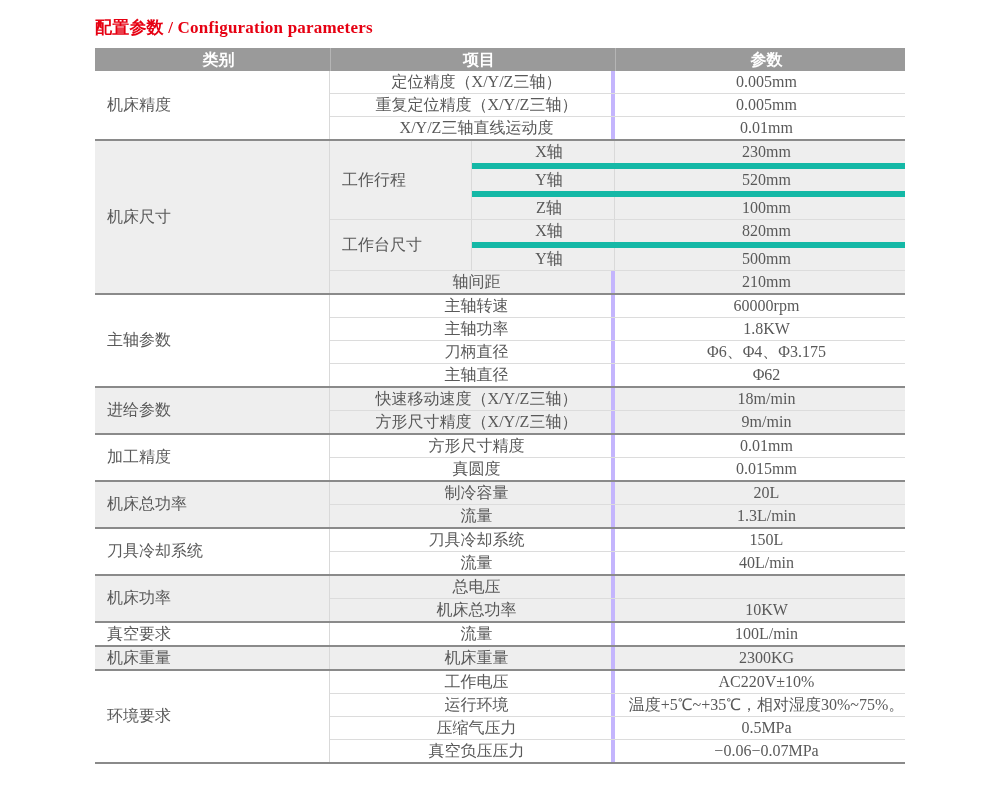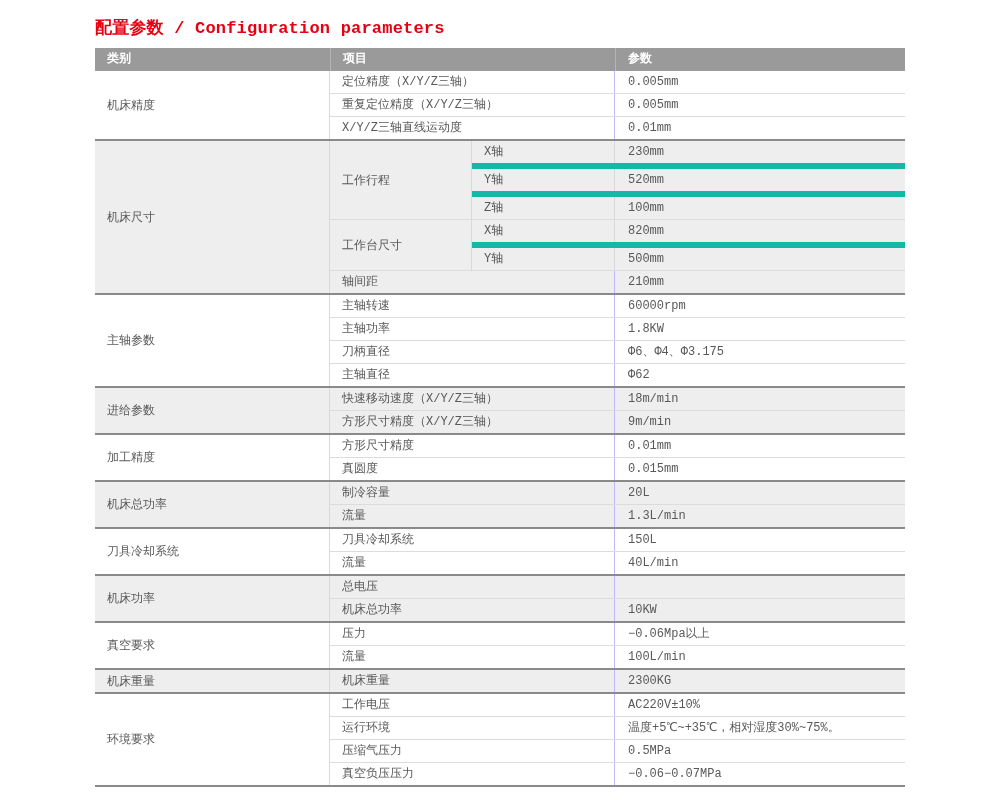--- a/index.html
+++ b/index.html
@@ -1,29 +1,30 @@
 <!DOCTYPE html>
 <html><head>
 <meta charset="utf-8">
 <style>
   html,body { margin:0; padding:0; background:#ffffff; }
   .page {
     position:relative; width:1000px; height:800px; overflow:hidden;
     background:#ffffff;
-    font-family:Liberation Mono, monospace;
+    font-family:Liberation Serif, serif;
   }
   .title {
     position:absolute; left:95px; top:16px; margin:0;
     font-size:17px; font-weight:bold; color:#e60012;
     letter-spacing:0.2px;
   }
   .cfg-table {
     position:absolute; left:95px; top:48px; width:810px;
-    font-size:12px; color:#595959;
+    font-size:16px; color:#595959;
     border-bottom:2px solid #8a8a8a;
+    text-align:center;
   }
   .thead {
     display:flex; height:23px; line-height:23px;
     background:#9a9a9a; color:#ffffff; font-weight:bold;
   }
   .th { box-sizing:border-box; padding-left:12px; }
   .th + .th { border-left:1px solid #b5b5b5; }
   .col-cat { width:235px; }
   .col-item { width:285px; }
   .col-val { width:290px; }
@@ -36,21 +37,21 @@
     box-sizing:border-box; width:235px; padding-left:12px;
     display:flex; align-items:center;
     border-right:1px solid #d9d9d9;
   }
   .rows { width:575px; display:flex; flex-direction:column; }
   .rows > * + * { border-top:1px solid #dcdcdc; }
 
   .row { display:flex; height:22px; line-height:22px; }
   .item {
     box-sizing:border-box; width:285px; padding-left:12px;
-    border-right:1px solid #c4b5fd;
+    border-right:4px solid #c4b5fd;
     white-space:nowrap; overflow:hidden;
   }
   .val {
     box-sizing:border-box; width:290px; padding-left:13px;
     white-space:nowrap; overflow:hidden;
   }
 
   .grow { display:flex; }
   .gl {
     box-sizing:border-box; width:142px; padding-left:12px;
@@ -217,24 +218,20 @@
             <div class="row">
               <div class="item">机床总功率</div>
               <div class="val">10KW</div>
             </div>
           </div>
         </div>
         <div class="block">
           <div class="cat-cell">真空要求</div>
           <div class="rows">
             <div class="row">
-              <div class="item">压力</div>
-              <div class="val">−0.06Mpa以上</div>
-            </div>
-            <div class="row">
               <div class="item">流量</div>
               <div class="val">100L/min</div>
             </div>
           </div>
         </div>
         <div class="block shade">
           <div class="cat-cell">机床重量</div>
           <div class="rows">
             <div class="row">
               <div class="item">机床重量</div>

